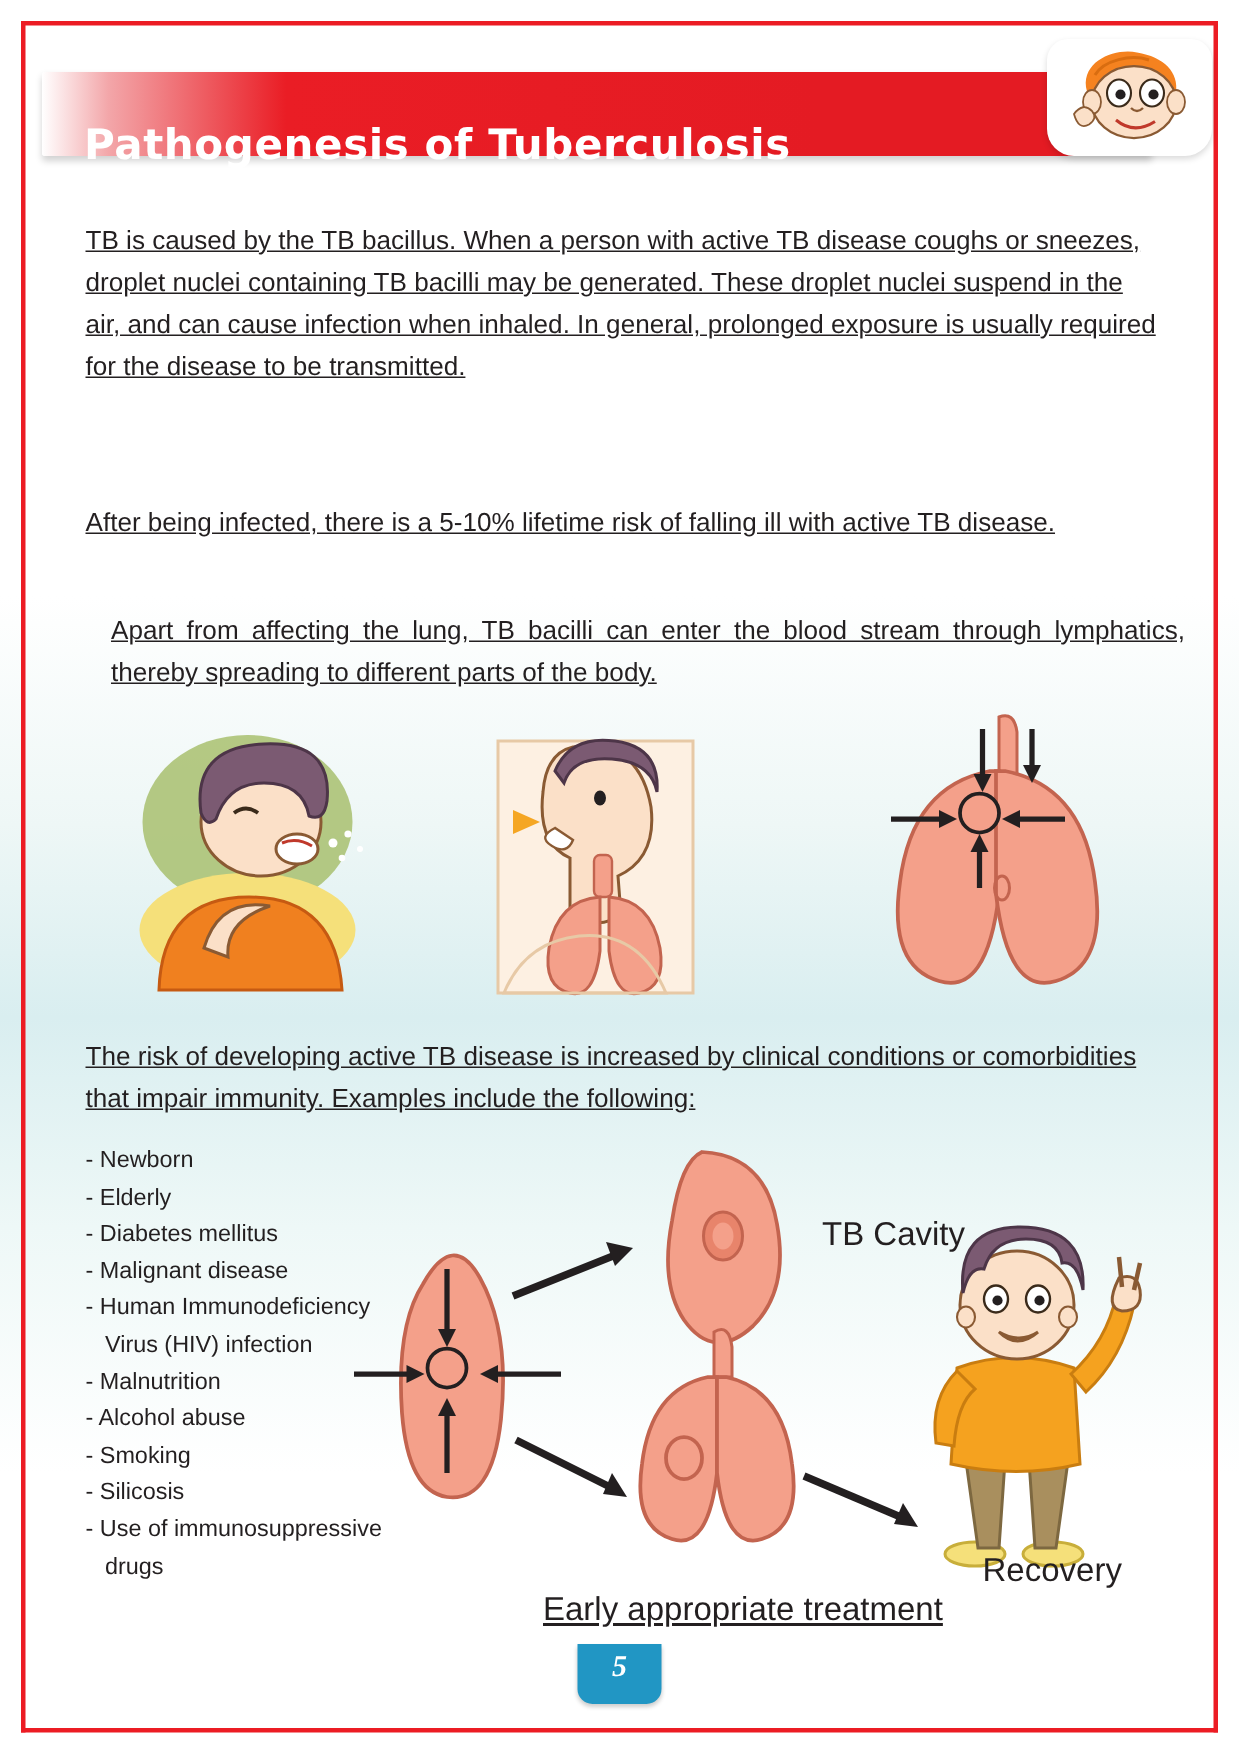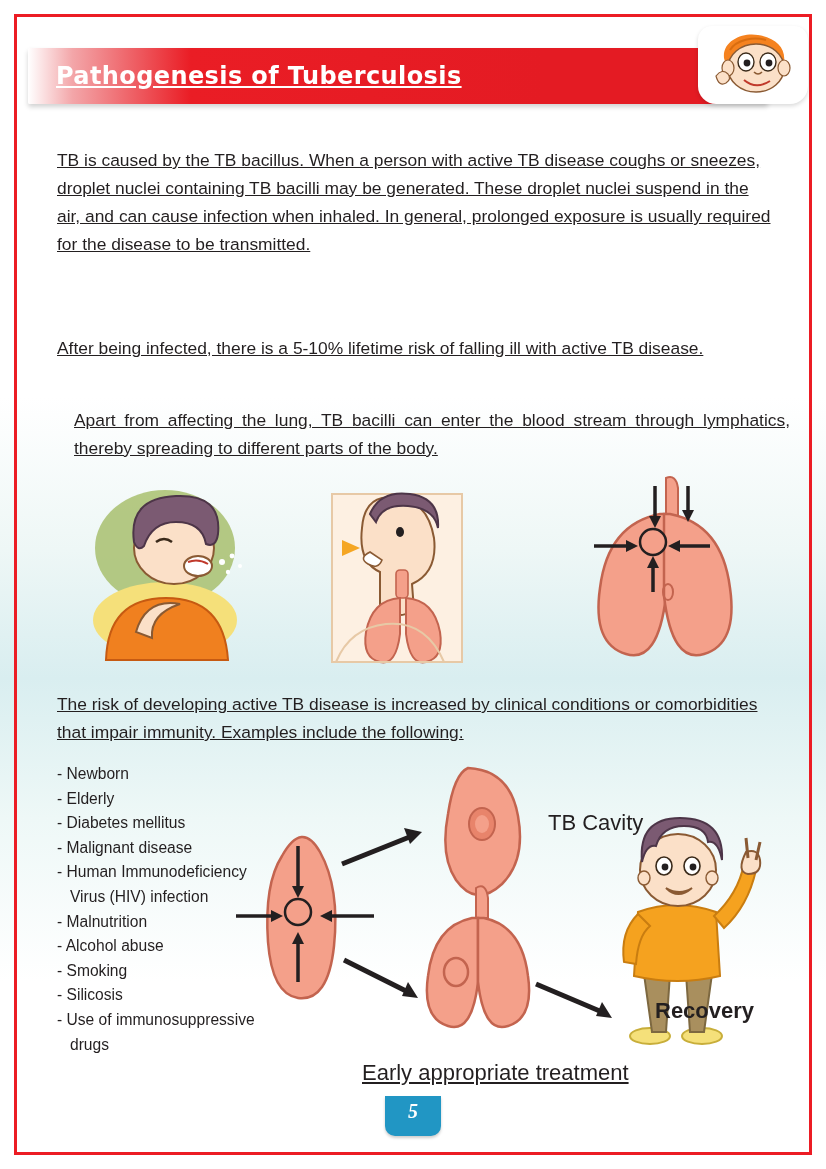--- a/index.html
+++ b/index.html
@@ -46,27 +46,26 @@
   .header {
     position: absolute;
     left: 28px; top: 48px;
     width: 740px; height: 56px;
     background: linear-gradient(to right, #ffffff 0%, #f3a6a9 6%, #ea1d25 22%, #e41b23 70%, #e41b23 100%);
     border-radius: 2px;
     box-shadow: 0 3px 5px rgba(0,0,0,0.18);
   }
   .header-title {
     position: absolute;
-    left: 56px; top: 62px;
-    font-size: 24px;
+    left: 56px; top: 80px;
+    font-size: 28px;
     font-weight: bold;
     color: #ffffff;
     letter-spacing: 0.4px;
     font-family: "DejaVu Sans", sans-serif;
-    text-decoration: underline;
   }
   .header-mascot-plate {
     position: absolute;
     right: 18px; top: 26px;
     width: 110px; height: 78px;
     background: #ffffff;
     border-radius: 14px 14px 18px 18px;
     box-shadow: 0 2px 4px rgba(0,0,0,0.15);
   }
 
@@ -103,21 +102,21 @@
   .risk-list div { white-space: pre-wrap; }
 
   
   .caption {
     position: absolute;
     color: #231f20;
     font-size: 22px;
   }
   #cap-cavity { left: 548px; top: 810px; }
   #cap-treat  { left: 362px; top: 1060px; text-decoration: underline; }
-  #cap-recov  { left: 655px; top: 998px; font-weight: bold; }
+  #cap-recov  { left: 655px; top: 1034px; }
 
   
   .page-num-tab {
     position: absolute;
     left: 385px; top: 1096px;
     width: 56px; height: 40px;
     background: #2196c4;
     border-radius: 0 0 10px 10px;
     box-shadow: 0 2px 3px rgba(0,0,0,0.2);
   }

